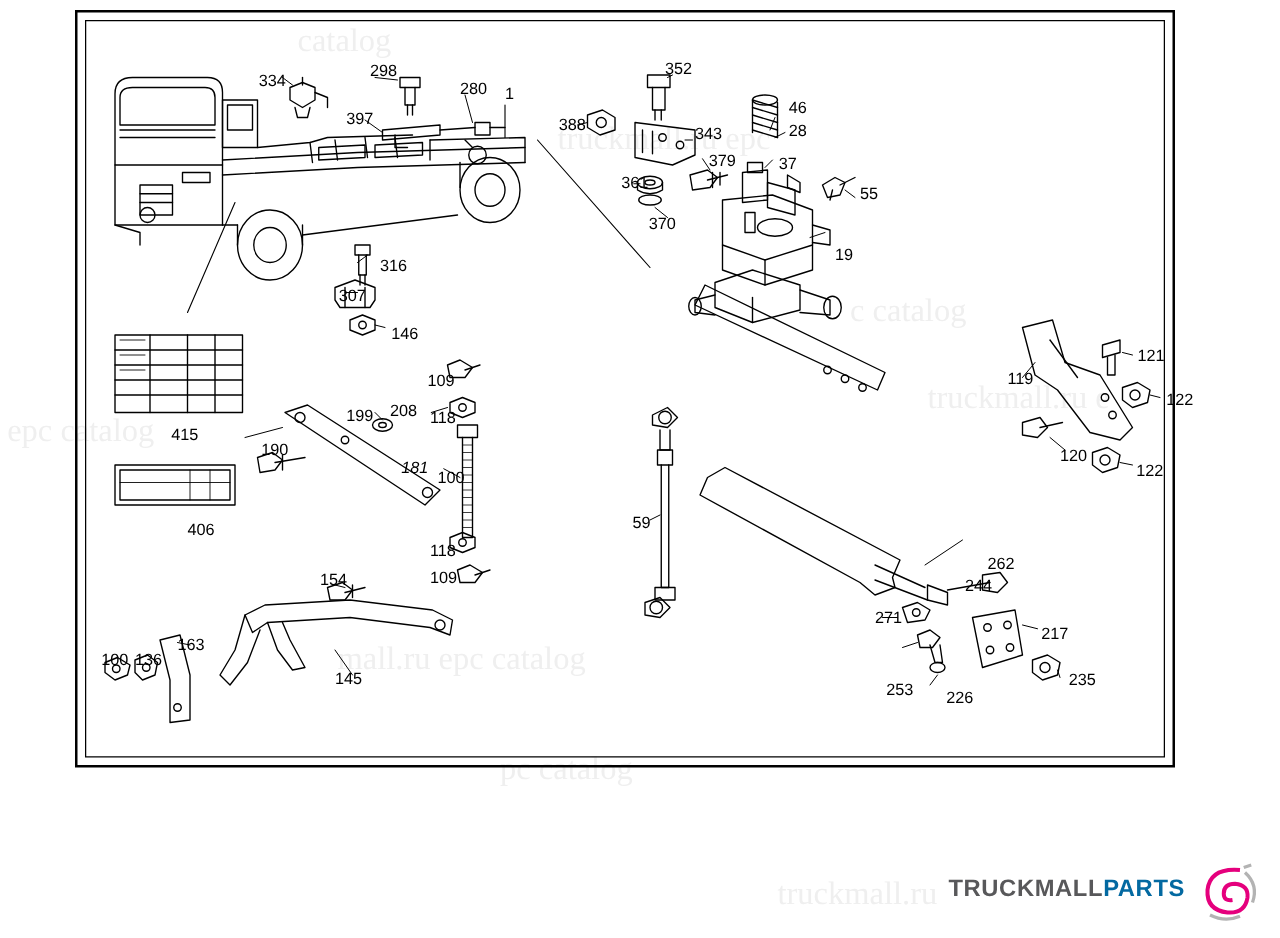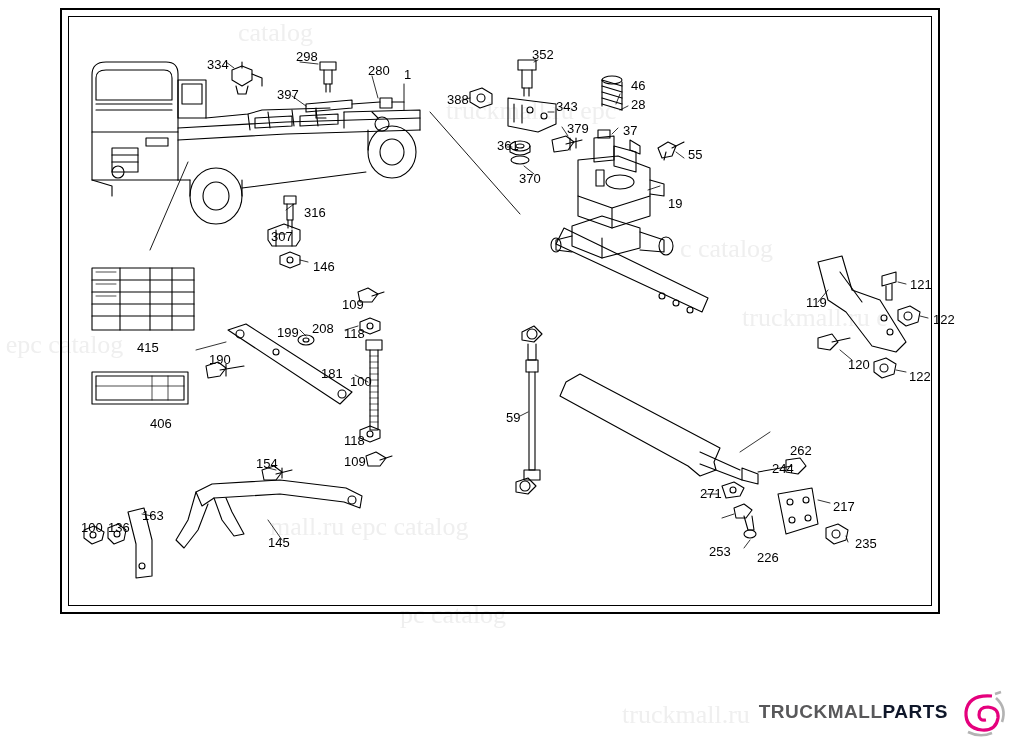--- a/index.html
+++ b/index.html
@@ -73,21 +73,21 @@
     align-items: center;
     gap: 4px;
   }
   .brand-text {
     font-family: "Liberation Sans", sans-serif;
     font-size: 19px;
     font-weight: bold;
     letter-spacing: 0.5px;
   }
   .brand-truckmall { color: #58585a; }
-  .brand-parts { color: #0f172a; }
+  .brand-parts { color: #0369a1; }
   .brand-mark {
     width: 58px;
     height: 52px;
     position: relative;
   }
 </style>
 </head>
 <body>
 
 <div id="stage">
@@ -392,21 +392,21 @@
   <div class="label" style="left:806px; top:296px;">119</div>
   <div class="label" style="left:933px; top:313px;">122</div>
   <div class="label" style="left:342px; top:298px;">109</div>
   <div class="label" style="left:137px; top:341px;">415</div>
   <div class="label" style="left:277px; top:326px;">199</div>
   <div class="label" style="left:312px; top:322px;">208</div>
   <div class="label" style="left:344px; top:327px;">118</div>
   <div class="label" style="left:848px; top:358px;">120</div>
   <div class="label" style="left:909px; top:370px;">122</div>
   <div class="label" style="left:209px; top:353px;">190</div>
-  <div class="label" style="left:321px; top:367px;">181</div>
+  <div class="label" style="left:321px; top:367px;font-style:italic;">181</div>
   <div class="label" style="left:350px; top:375px;">100</div>
   <div class="label" style="left:150px; top:417px;">406</div>
   <div class="label" style="left:506px; top:411px;">59</div>
   <div class="label" style="left:772px; top:422px;margin-top:40px;">244</div>
   <div class="label" style="left:344px; top:434px;">118</div>
   <div class="label" style="left:790px; top:444px;">262</div>
   <div class="label" style="left:344px; top:455px;">109</div>
   <div class="label" style="left:256px; top:457px;">154</div>
   <div class="label" style="left:700px; top:487px;">271</div>
   <div class="label" style="left:833px; top:500px;">217</div>

